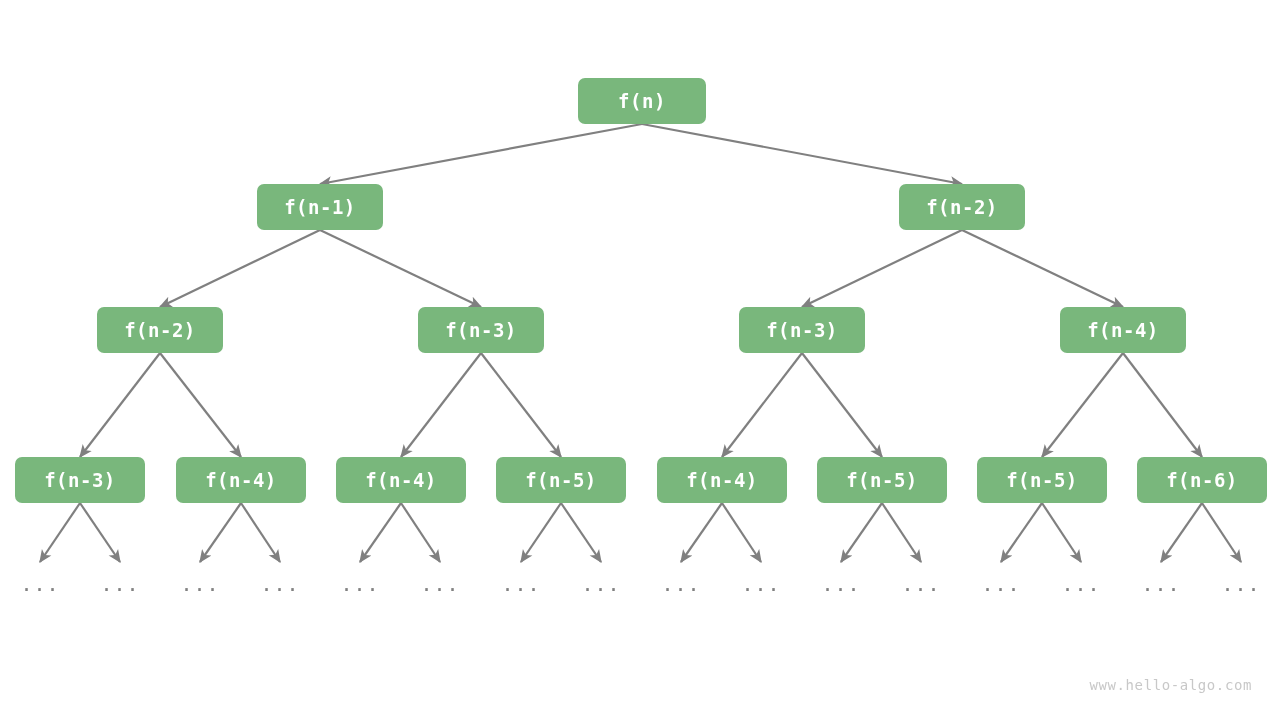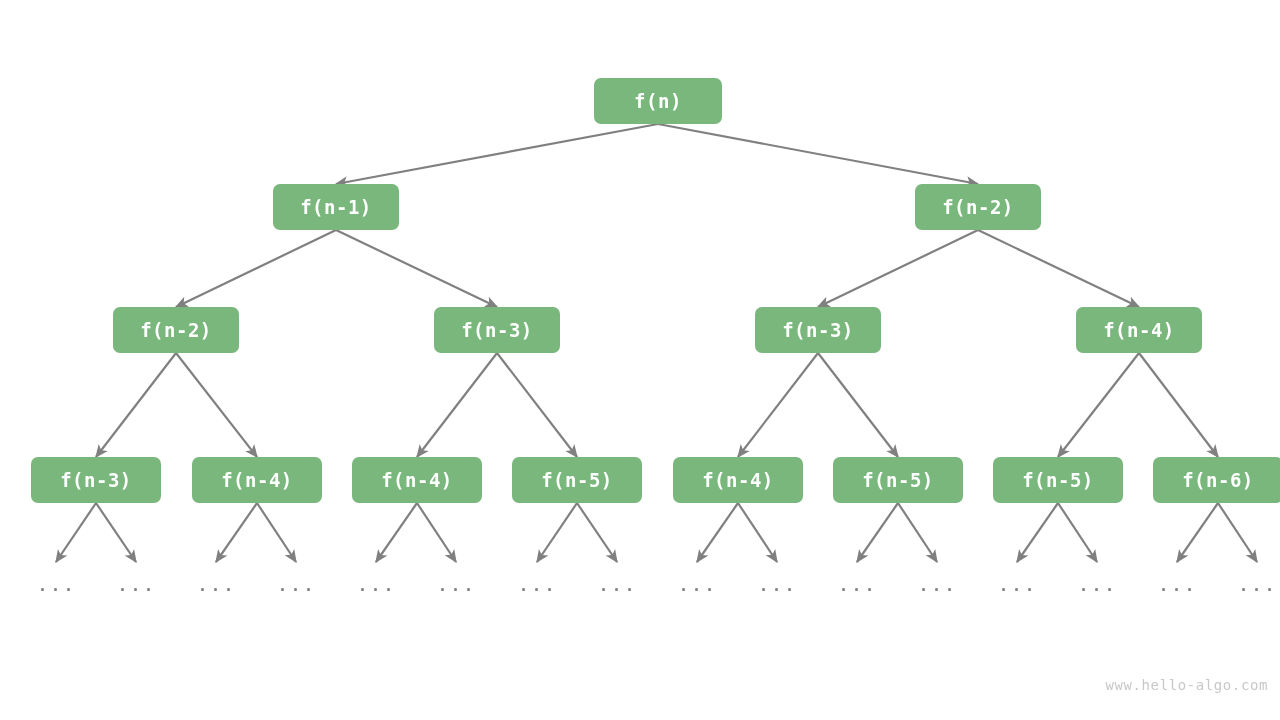--- a/index.html
+++ b/index.html
@@ -9,21 +9,21 @@
   }
   body {
     width: 1280px;
     height: 720px;
     font-family: "DejaVu Sans Mono", "Liberation Mono", monospace;
     overflow: hidden;
     position: relative;
   }
   #diagram-root {
     position: absolute;
-    left: 16px;
+    left: 0;
     top: 0;
     width: 1240px;
     height: 720px;
     text-decoration: underline;
   }
   svg#tree-svg {
     display: block;
     width: 1280px;
     height: 720px;
   }

